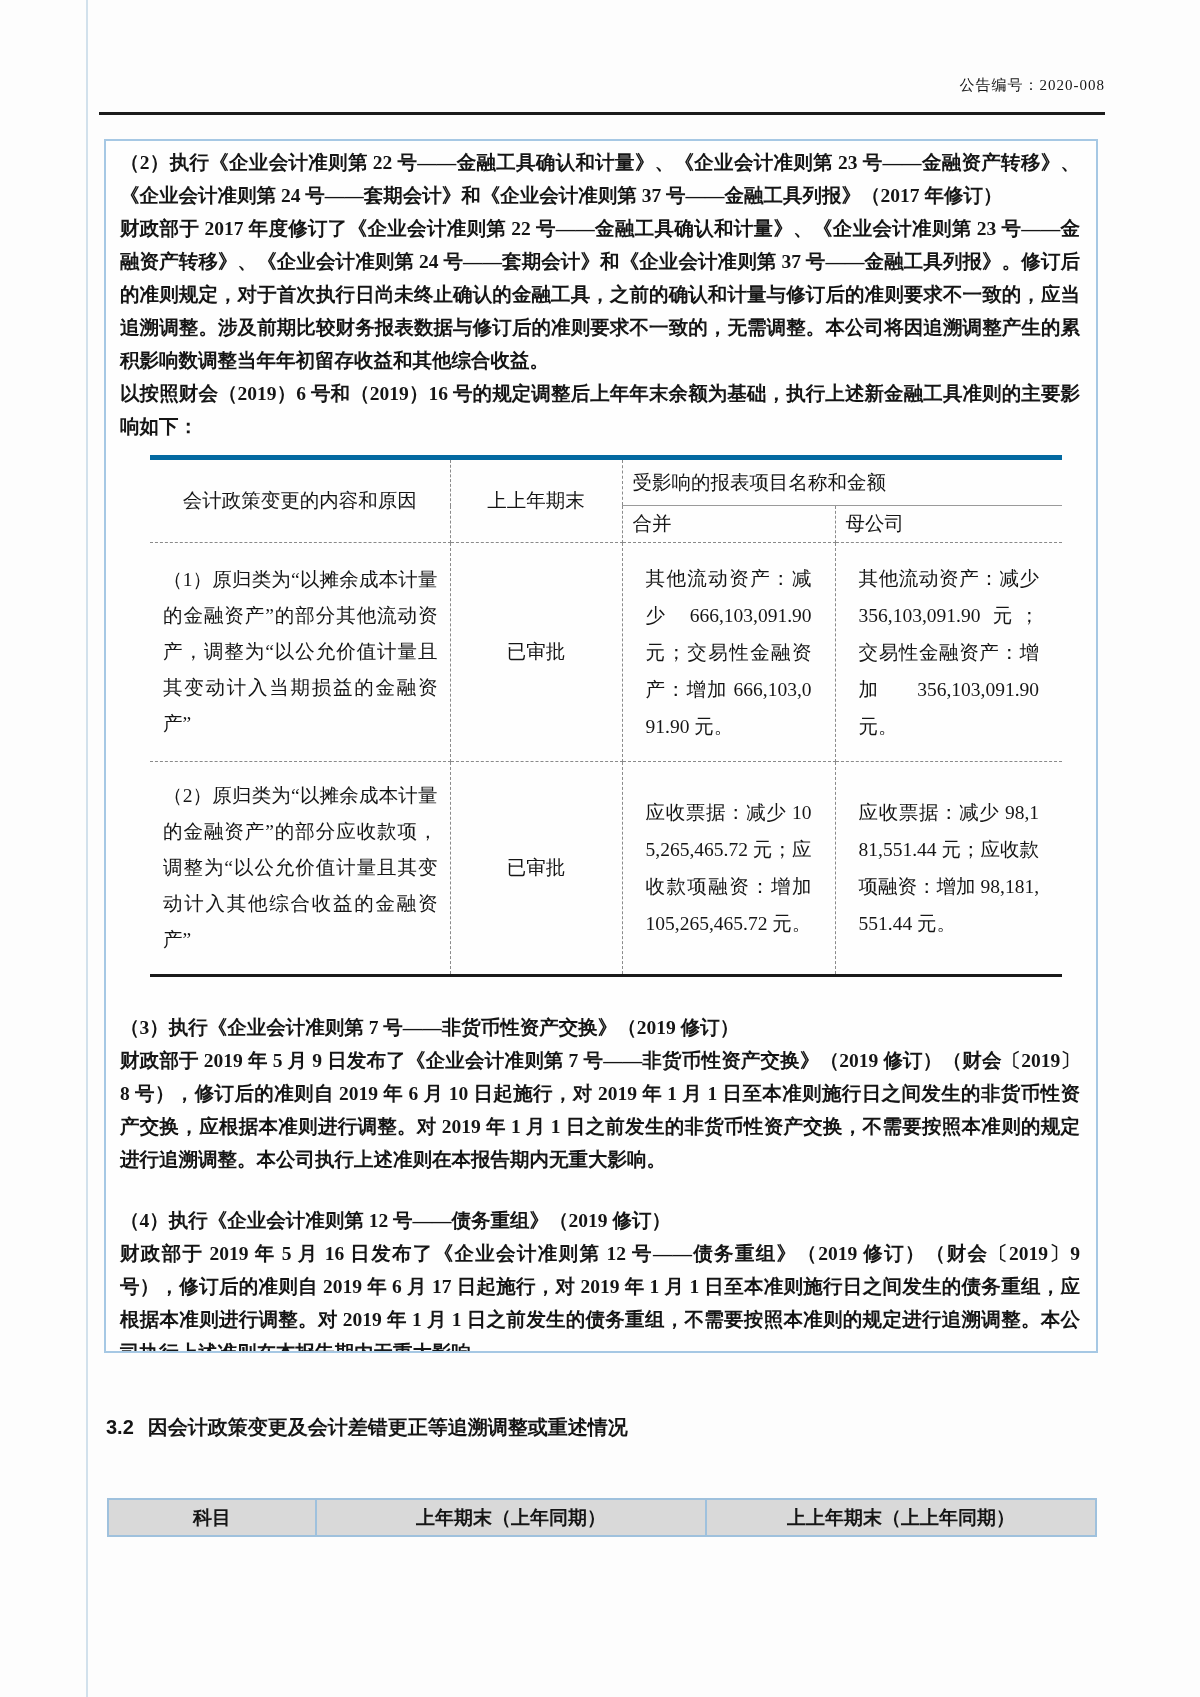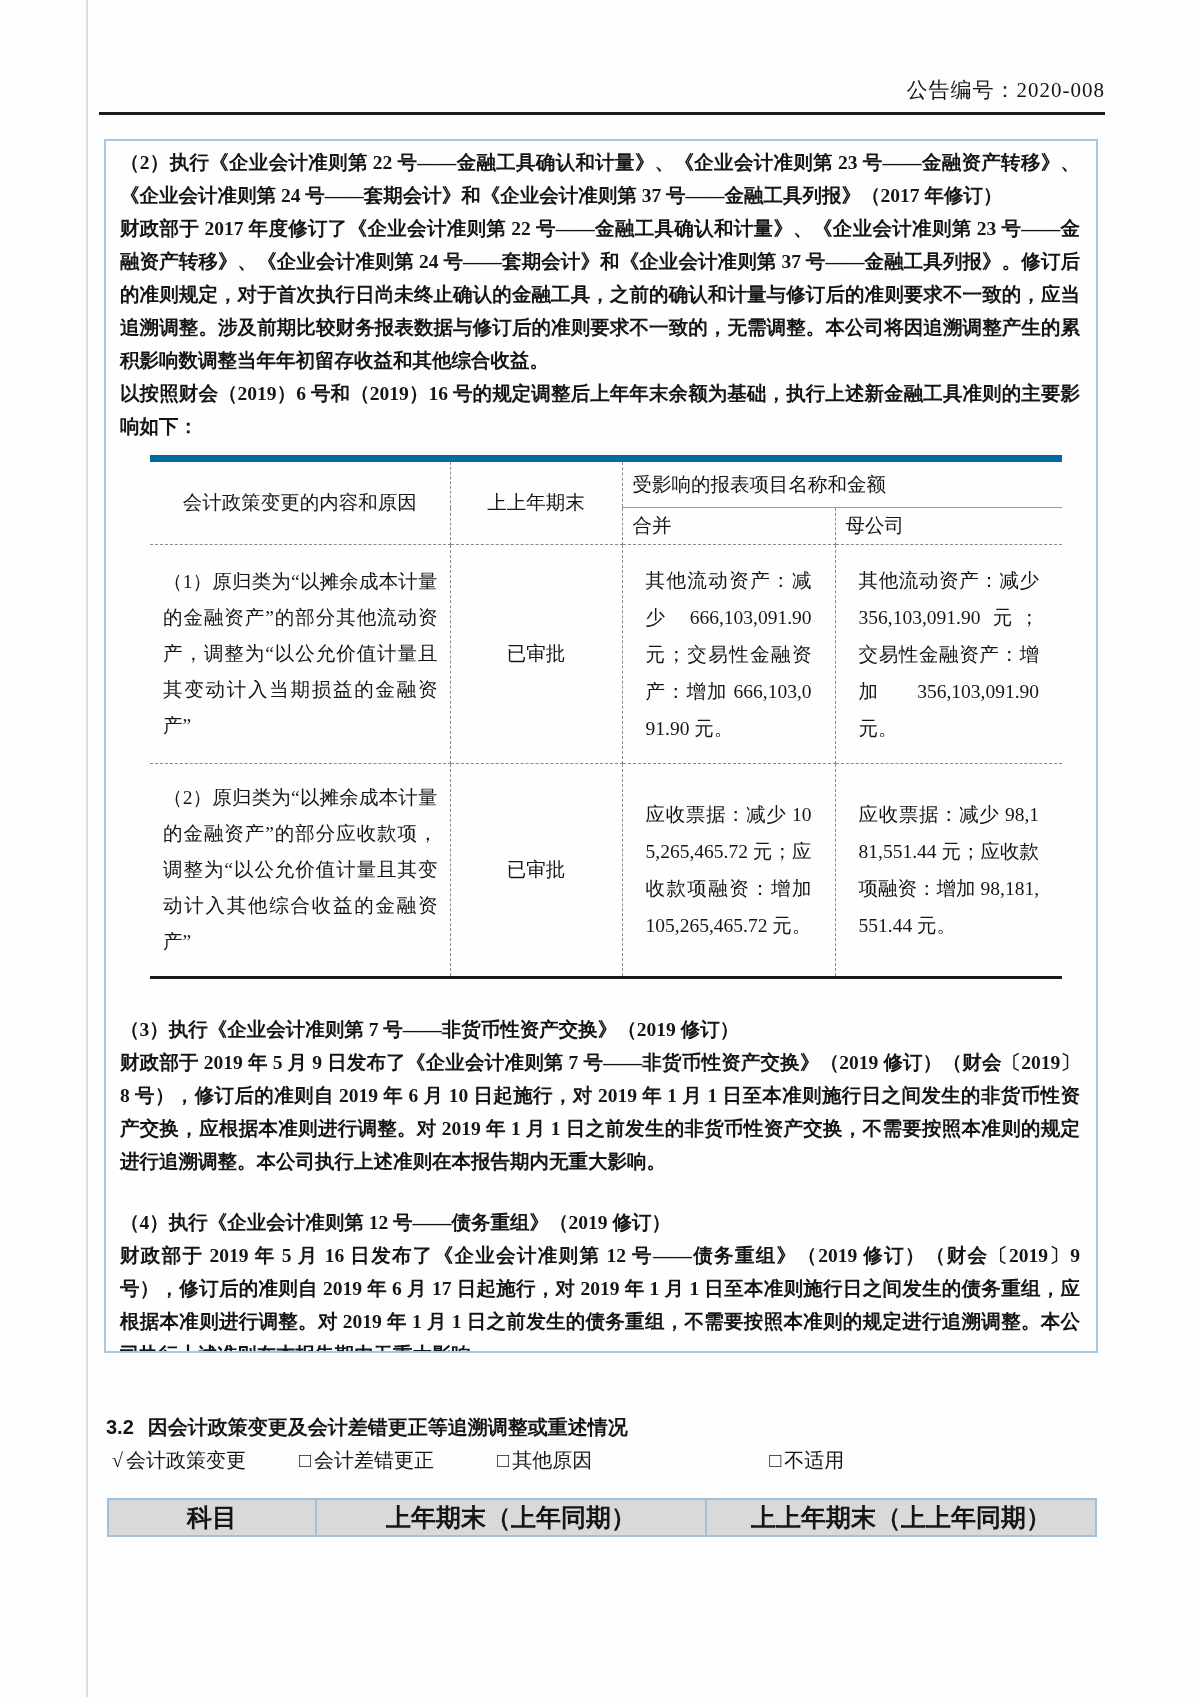--- a/index.html
+++ b/index.html
@@ -14,21 +14,21 @@
     background:#fdfdfd;
     color:#151515;
     overflow:hidden;
   }
   .scan-line{
     position:absolute;left:86px;top:0;bottom:0;width:2px;
     background:rgba(158,190,216,0.45);
   }
   .doc-number{
     position:absolute;top:76px;right:95px;
-    font-size:21px;letter-spacing:1px;white-space:nowrap;
+    font-size:15px;letter-spacing:1px;white-space:nowrap;
   }
   .top-rule{
     position:absolute;top:112px;left:99px;width:1006px;height:3px;
     background:#1c1c1c;
   }
   .blue-box{
     position:absolute;top:139px;left:104px;
     width:994px;height:1214px;box-sizing:border-box;
     border:2px solid #a6c8e4;
     background:#fefefe;
@@ -38,21 +38,21 @@
     overflow:hidden;
   }
   .blue-box p{margin:0;font-weight:bold;}
   .blue-box p.gap-above{margin-top:28px;}
 
   
   table.impact{
     border-collapse:collapse;
     margin:12px 0 34px 30px;
     width:912px;
-    border-top:7px solid #0369a1;
+    border-top:5px solid #0369a1;
     border-bottom:3px solid #1a1a1a;
     table-layout:fixed;
   }
   table.impact td{
     font-size:19.5px;line-height:36px;
     vertical-align:middle;
     padding:0 10px;
     word-break:break-all;
   }
   table.impact .vb{border-right:1px dashed #8a8a8a;}
@@ -96,21 +96,21 @@
   table.subject{
     position:absolute;top:1498px;left:107px;
     width:988px;
     border-collapse:collapse;table-layout:fixed;
   }
   table.subject td{
     background:#d9d9d9;
     border:2px solid #9fc1dd;
     height:33px;
     text-align:center;vertical-align:middle;
-    font-weight:bold;font-size:25px;
+    font-weight:bold;font-size:19px;
     font-family:"Liberation Serif","DejaVu Serif",serif;
   }
 </style>
 </head>
 <body>
 
 <div class="page">
   <div class="scan-line"></div>
 
   <div class="doc-number">公告编号：2020-008</div>
@@ -156,26 +156,20 @@
     <p>（3）执行《企业会计准则第 7 号——非货币性资产交换》（2019 修订）</p>
     <p>财政部于 2019 年 5 月 9 日发布了《企业会计准则第 7 号——非货币性资产交换》（2019 修订）（财会〔2019〕8 号），修订后的准则自 2019 年 6 月 10 日起施行，对 2019 年 1 月 1 日至本准则施行日之间发生的非货币性资产交换，应根据本准则进行调整。对 2019 年 1 月 1 日之前发生的非货币性资产交换，不需要按照本准则的规定进行追溯调整。本公司执行上述准则在本报告期内无重大影响。</p>
     <p class="gap-above">（4）执行《企业会计准则第 12 号——债务重组》（2019 修订）</p>
     <p>财政部于 2019 年 5 月 16 日发布了《企业会计准则第 12 号——债务重组》（2019 修订）（财会〔2019〕9 号），修订后的准则自 2019 年 6 月 17 日起施行，对 2019 年 1 月 1 日至本准则施行日之间发生的债务重组，应根据本准则进行调整。对 2019 年 1 月 1 日之前发生的债务重组，不需要按照本准则的规定进行追溯调整。本公司执行上述准则在本报告期内无重大影响。</p>
   </div>
 
   <div class="sec-heading">
     <span class="num">3.2</span><span>因会计政策变更及会计差错更正等追溯调整或重述情况</span>
   </div>
 
-  <div class="options-row">
-    <span class="opt o1"><span class="mark">√</span><span>会计政策变更</span></span>
-    <span class="opt o2"><span class="mark">□</span><span>会计差错更正</span></span>
-    <span class="opt o3"><span class="mark">□</span><span>其他原因</span></span>
-    <span class="opt o4"><span class="mark">□</span><span>不适用</span></span>
-  </div>
 
   <div class="unit-label">单位：元</div>
 
   <table class="subject">
     <colgroup>
       <col style="width:208px">
         <col style="width:390px">
         <col style="width:390px">
     </colgroup>
     <tbody>

